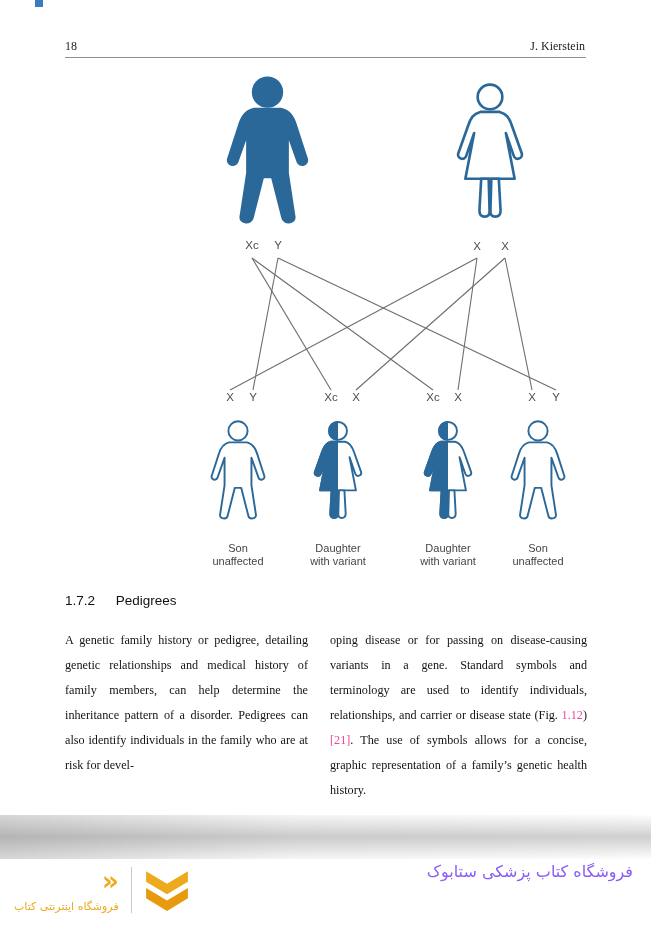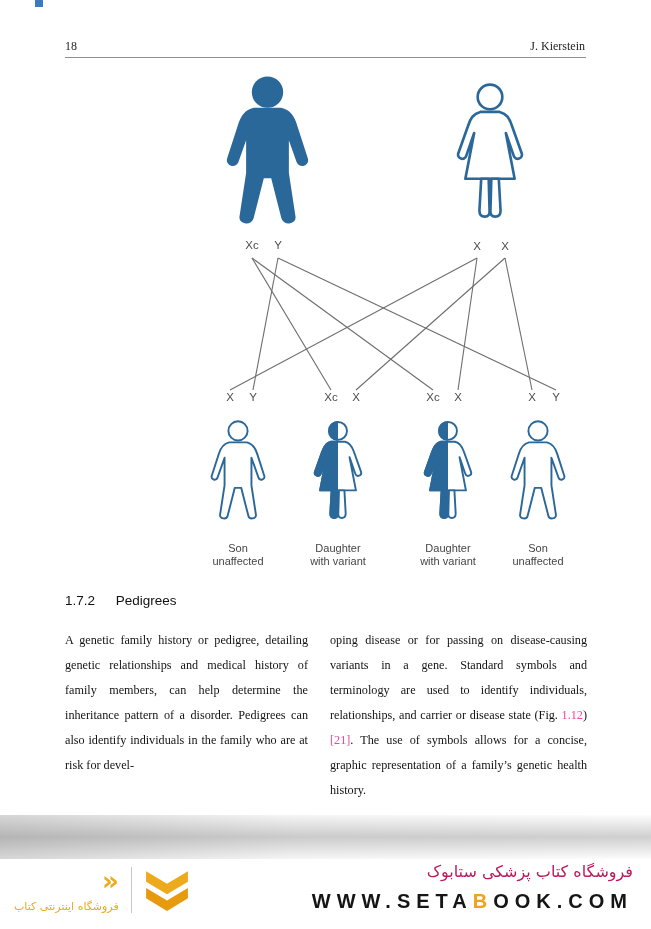--- a/index.html
+++ b/index.html
@@ -36,21 +36,21 @@
     background:
       linear-gradient(to right, rgba(110,110,110,0.28), rgba(160,160,160,0.10) 45%, rgba(200,200,200,0.04)),
       linear-gradient(to bottom, rgba(170,170,170,0) 0%, rgba(150,150,150,0.45) 50%, rgba(170,170,170,0) 100%);
   }
   .footer-left{position:absolute;left:14px;top:866px;display:flex;align-items:center;gap:12px;}
   .logo-fa-main{font-family:"DejaVu Sans",sans-serif;font-weight:bold;font-size:28px;color:#555555;line-height:30px;display:flex;align-items:center;gap:4px;direction:rtl;}
   .logo-guillemet{color:#edaa1c;font-size:26px;font-weight:bold;}
   .logo-fa-sub{font-family:"DejaVu Sans",sans-serif;font-size:11px;color:#edaa1c;text-align:left;margin-top:4px;direction:rtl;}
   .logo-divider{width:1px;height:46px;background:#c9c9c9;}
   .footer-right{position:absolute;right:18px;top:862px;text-align:right;}
-  .store-name-fa{font-family:"DejaVu Sans",sans-serif;font-size:16px;color:#be185d;direction:rtl;margin-bottom:9px;}
+  .store-name-fa{font-family:"DejaVu Sans",sans-serif;font-size:16px;color:#8b5cf6;direction:rtl;margin-bottom:9px;}
   .url{font-family:"Liberation Sans",sans-serif;font-size:20px;font-weight:600;letter-spacing:6px;color:#151515;}
   .url .gold{color:#efa31b;}
 </style>
 </head>
 <body>
 
 <div class="page">
 
   <div class="corner-marker"></div>
 
@@ -161,16 +161,15 @@
     </div>
     <div class="logo-divider"></div>
     <svg width="46" height="42" viewBox="0 0 44 40">
       <path d="M2,2 L22,14 L42,2 L42,12 L22,24 L2,12 Z" fill="#edaa1c"></path>
       <path d="M2,18 L22,30 L42,18 L42,28 L22,40 L2,28 Z" fill="#e79a0d"></path>
     </svg>
   </div>
 
   <div class="footer-right">
     <div class="store-name-fa">فروشگاه کتاب پزشکی ستابوک</div>
-    <div class="url"><span>WWW.SETA</span><span class="gold">B</span><span>OOK.COM</span></div>
   </div>
 
 </div>
 
 </body></html>

